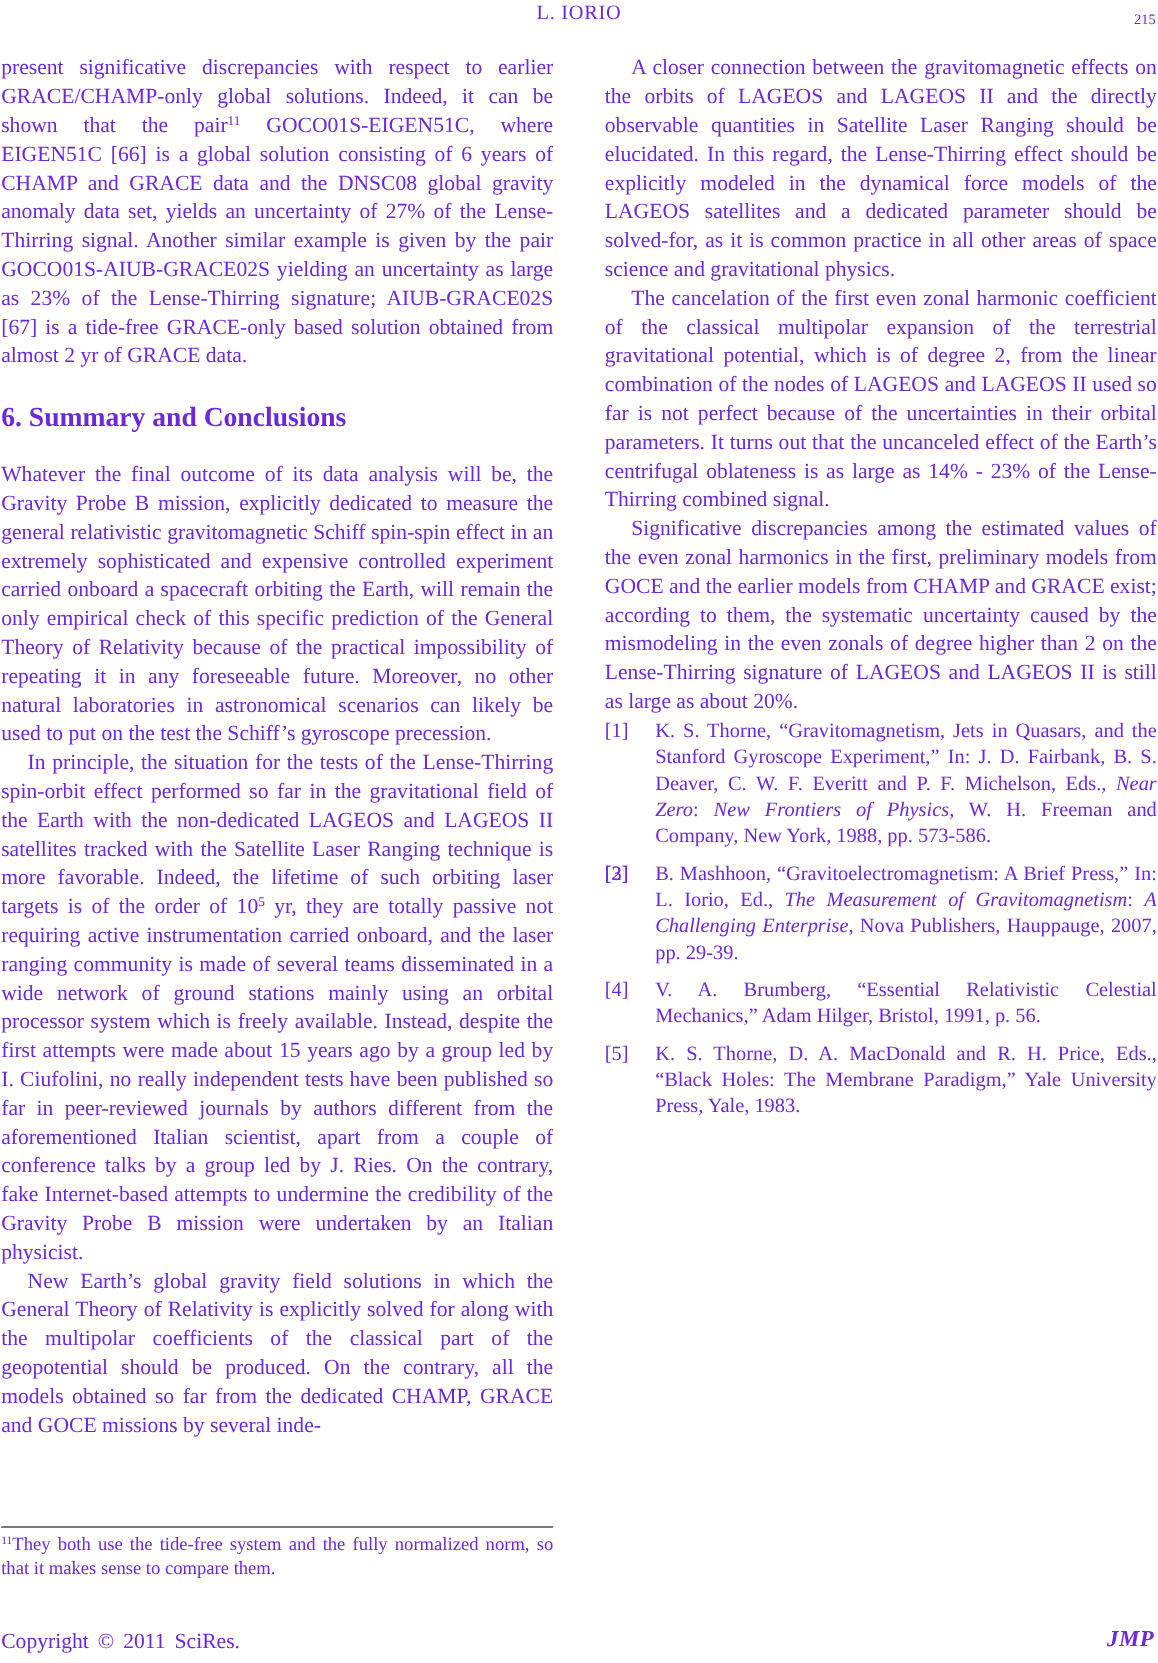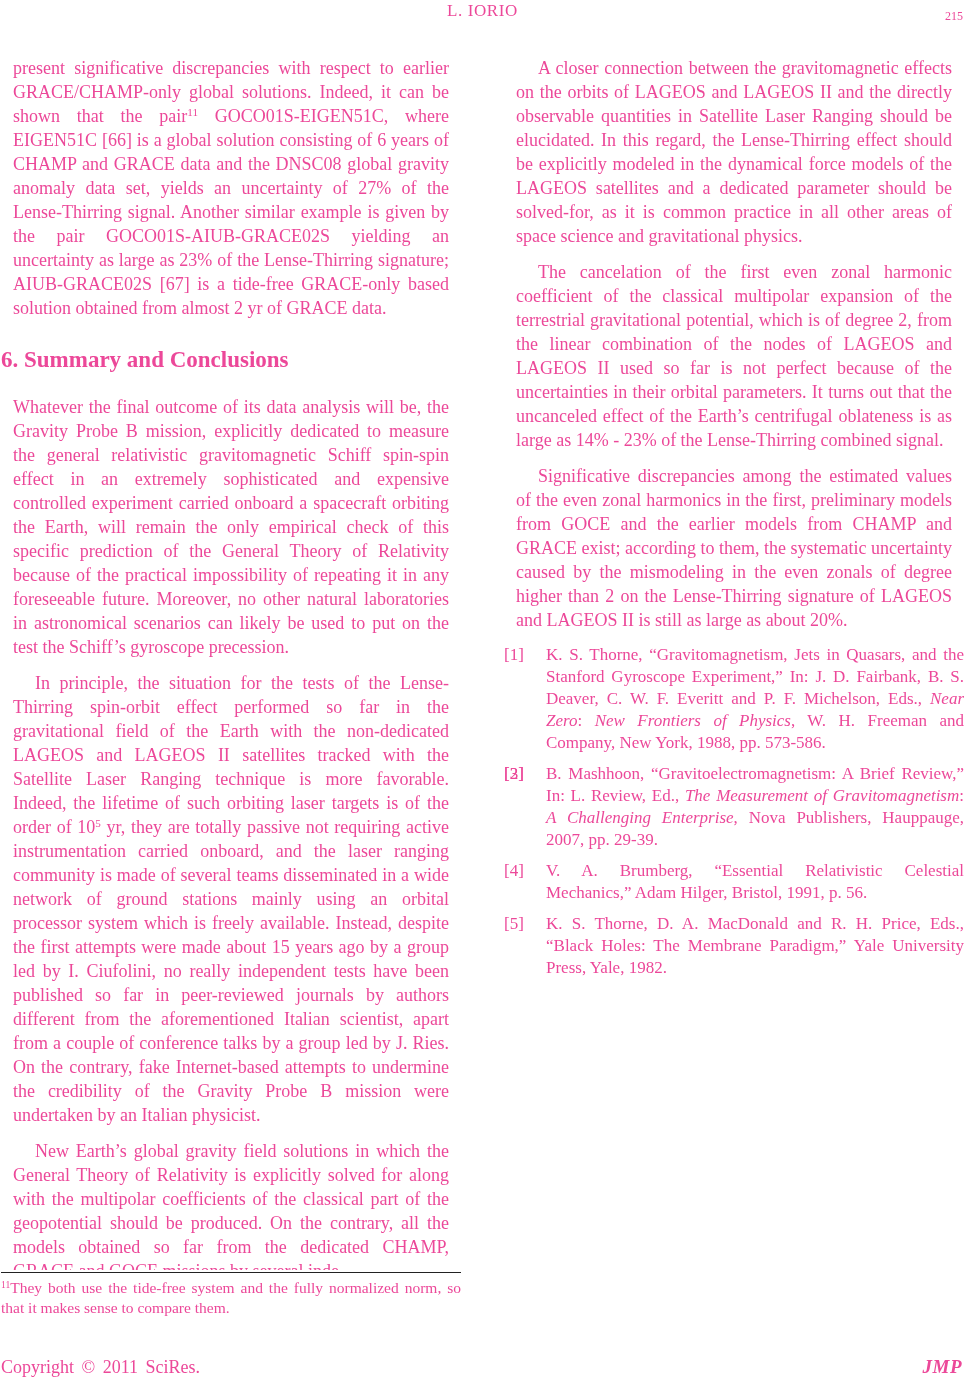--- a/index.html
+++ b/index.html
@@ -1,38 +1,38 @@
 <!DOCTYPE html>
 <html><head>
 <meta charset="utf-8">
 <style>
   html,body{margin:0;padding:0;background:#ffffff;}
   .page{
     position:relative;
     width:965px;height:1386px;
     background:#ffffff;
-    color:#ec4899;
+    color:#6d28d9;
     font-family:"Liberation Serif", serif;
     overflow:hidden;
   }
   .running-head{
     position:absolute;top:1px;left:0;right:0;
     text-align:center;font-size:17px;letter-spacing:0.6px;
   }
   .page-num{
     position:absolute;top:9px;right:2px;font-size:12px;
   }
   .col{
     position:absolute;top:44px;width:460px;
     font-size:18px;line-height:24px;
     text-align:justify;
   }
   .col-left{left:1px;height:1226px;overflow:hidden;}
   .col-right{left:504px;height:1334px;overflow:hidden;}
-  p.body{margin:12px;}
+  p.body{margin:0;}
   p.indent{text-indent:22px;}
   h2{
     font-size:23px;line-height:28px;font-weight:bold;
     margin:26px 0 21px 0;text-align:left;
   }
   sup{
     font-size:0.62em;line-height:0;
     vertical-align:baseline;position:relative;top:-0.55em;
   }
   .footnote{
@@ -82,27 +82,27 @@
     <p class="body indent">The cancelation of the first even zonal harmonic coefficient of the classical multipolar expansion of the terrestrial gravitational potential, which is of degree 2, from the linear combination of the nodes of LAGEOS and LAGEOS II used so far is not perfect because of the uncertainties in their orbital parameters. It turns out that the uncanceled effect of the Earth’s centrifugal oblateness is as large as 14% - 23% of the Lense-Thirring combined signal.</p>
     <p class="body indent">Significative discrepancies among the estimated values of the even zonal harmonics in the first, preliminary models from GOCE and the earlier models from CHAMP and GRACE exist; according to them, the systematic uncertainty caused by the mismodeling in the even zonals of degree higher than 2 on the Lense-Thirring signature of LAGEOS and LAGEOS II is still as large as about 20%.</p>
     <div class="refs">
       <div class="ref">
         <span class="ref-label">[1]</span><span class="ref-text"><span>K. S. Thorne, “Gravitomagnetism, Jets in Quasars, and the Stanford Gyroscope Experiment,” In: J. D. Fairbank, B. S. Deaver, C. W. F. Everitt and P. F. Michelson, Eds., </span><i>Near Zero</i><span>: </span><i>New Frontiers of Physics</i><span>, W. H. Freeman and Company, New York, 1988, pp. 573-586.</span></span>
       </div>
       <div class="ref">
         <span class="ref-label">[2]</span>
       </div>
       <div class="ref">
-        <span class="ref-label">[3]</span><span class="ref-text"><span>B. Mashhoon, “Gravitoelectromagnetism: A Brief Review,” In: L. Review, Ed., </span><i>The Measurement of Gravitomagnetism</i><span>: </span><i>A Challenging Enterprise</i><span>, Nova Publishers, Hauppauge, 2007, pp. 29-39.</span></span>
+        <span class="ref-label">[3]</span><span class="ref-text"><span>B. Mashhoon, “Gravitoelectromagnetism: A Brief Press,” In: L. Iorio, Ed., </span><i>The Measurement of Gravitomagnetism</i><span>: </span><i>A Challenging Enterprise</i><span>, Nova Publishers, Hauppauge, 2007, pp. 29-39.</span></span>
       </div>
       <div class="ref">
         <span class="ref-label">[4]</span><span class="ref-text"><span>V. A. Brumberg, “Essential Relativistic Celestial Mechanics,” Adam Hilger, Bristol, 1991, p. 56.</span></span>
       </div>
       <div class="ref">
-        <span class="ref-label">[5]</span><span class="ref-text"><span>K. S. Thorne, D. A. MacDonald and R. H. Price, Eds., “Black Holes: The Membrane Paradigm,” Yale University Press, Yale, 1982.</span></span>
+        <span class="ref-label">[5]</span><span class="ref-text"><span>K. S. Thorne, D. A. MacDonald and R. H. Price, Eds., “Black Holes: The Membrane Paradigm,” Yale University Press, Yale, 1983.</span></span>
       </div>
     </div>
   </div>
 
   <div class="footer-copyright">Copyright © 2011 SciRes.</div>
   <div class="footer-journal">JMP</div>
 
 </div>
 
 </body></html>

